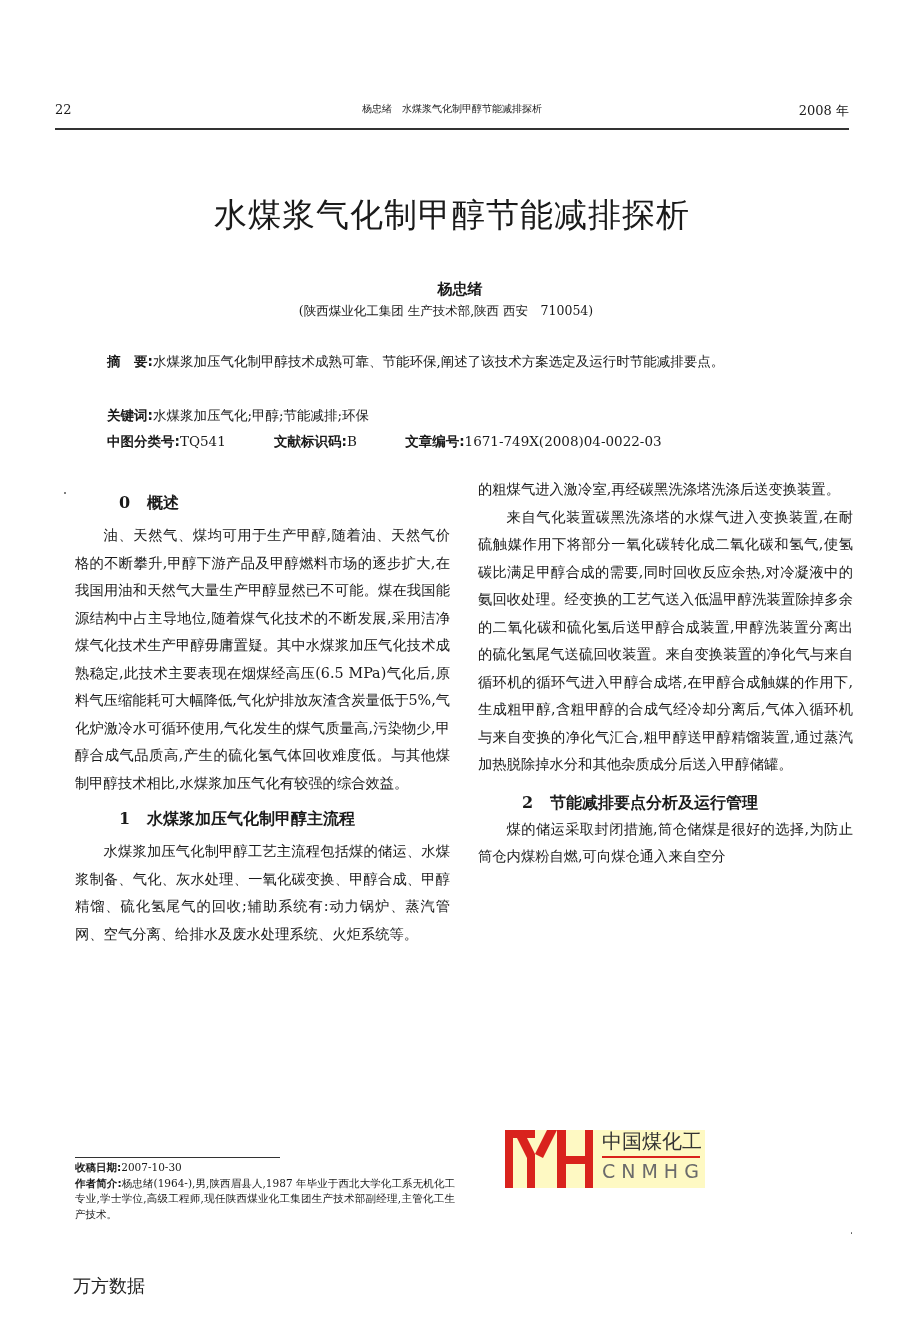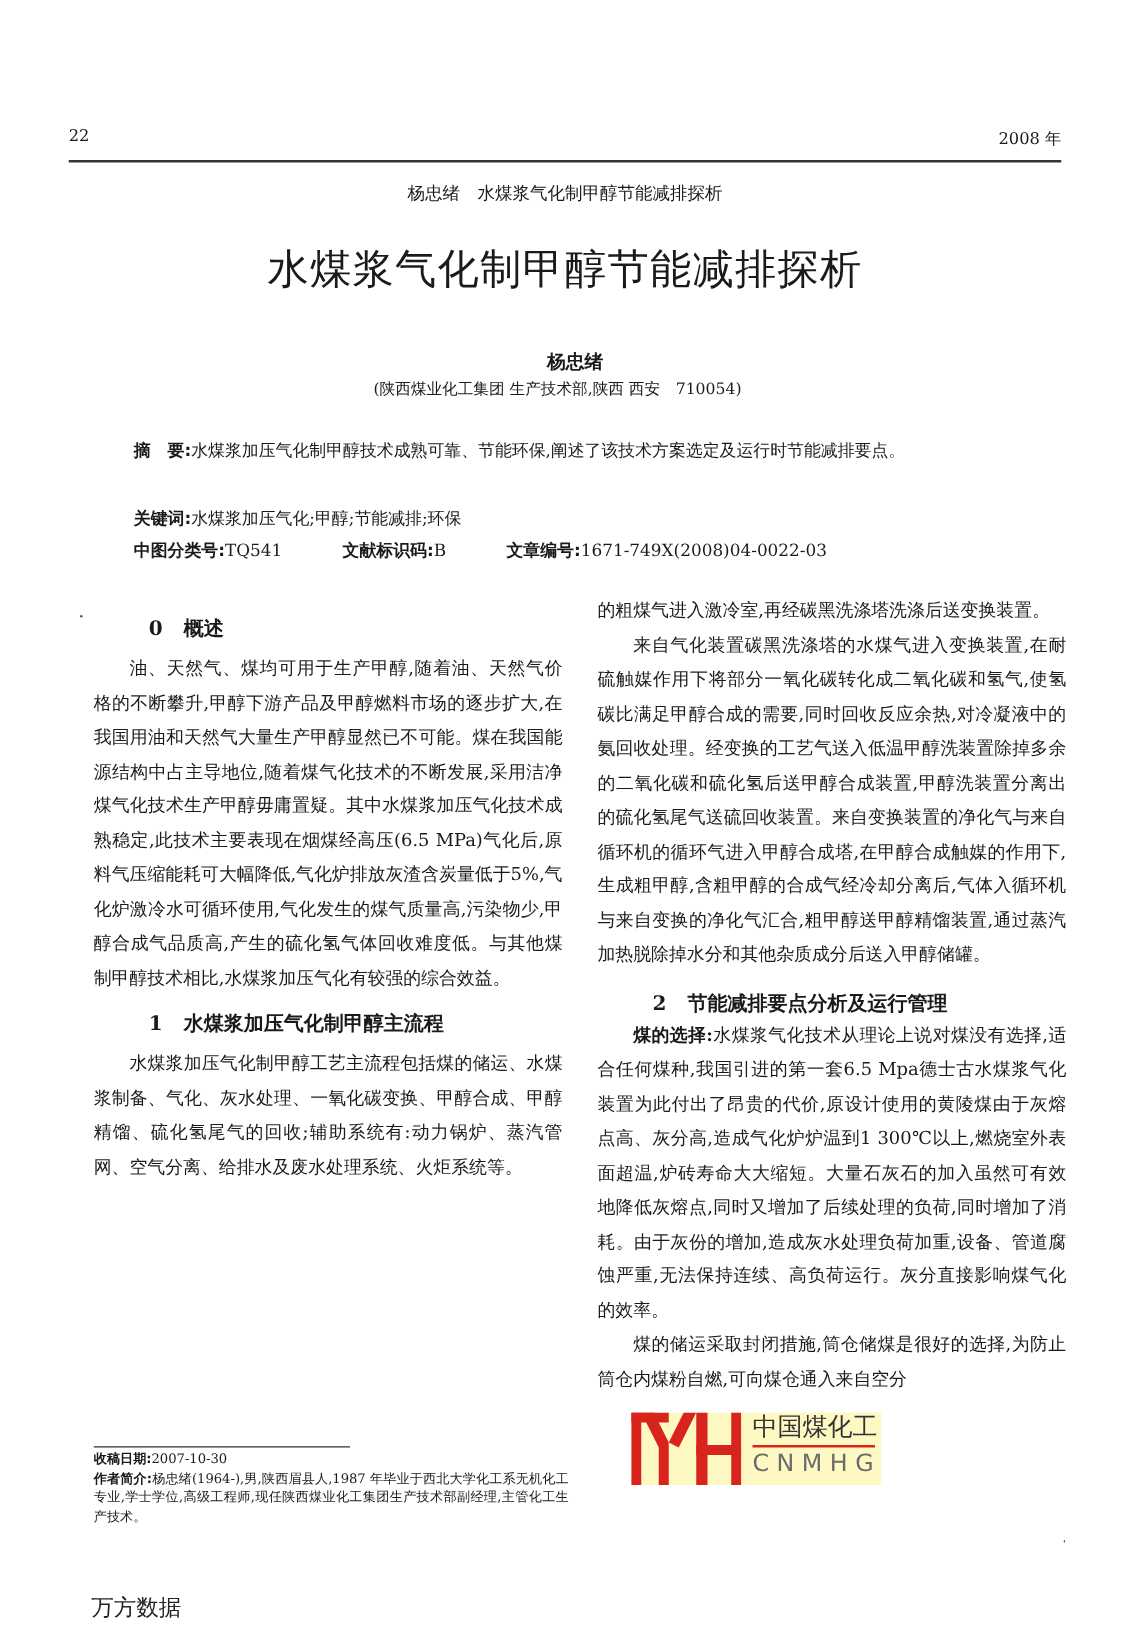--- a/index.html
+++ b/index.html
@@ -3,21 +3,21 @@
 <meta charset="utf-8">
 <style>
   html, body { margin: 0; padding: 0; }
   body {
     width: 904px; height: 1320px; background: #ffffff; position: relative; overflow: hidden;
     font-family: "DejaVu Serif", "Liberation Serif", serif; color: #1a1a1a;
   }
   .abs { position: absolute; }
   .header-row { left: 55px; right: 55px; top: 100px; height: 24px; font-size: 13px; }
   .page-num { position: absolute; left: 0; top: 2px; }
-  .running-title { position: absolute; left: 0; right: 0; text-align: center; top: 2px; font-size: 14px; margin-top: 44px; }
+  .running-title { position: absolute; left: 0; right: 0; text-align: center; top: 2px; font-size: 10px; }
   .year { position: absolute; right: 0; top: 2px; }
   .header-rule { left: 55px; right: 55px; top: 128px; height: 0; border-top: 2px solid #333; }
 
   .title { left: 0; right: 0; top: 193px; text-align: center; font-size: 33px; letter-spacing: 1px; font-family: "DejaVu Sans", sans-serif; font-weight: normal; }
   .author { left: 16px; right: 0; top: 280px; text-align: center; font-size: 15px; font-weight: bold; }
   .affil { left: 0; right: 12px; top: 303px; text-align: center; font-size: 12.5px; }
 
   .meta { left: 107px; width: 700px; font-size: 13.5px; line-height: 27px; }
   .meta .lbl { font-weight: bold; font-family: "DejaVu Sans", sans-serif; }
   .abstract { top: 348px; }
@@ -93,21 +93,20 @@
   <div><span class="lbl">收稿日期:</span><span>2007-10-30</span></div>
   <div><span class="lbl">作者简介:</span><span>杨忠绪(1964-),男,陕西眉县人,1987 年毕业于西北大学化工系无机化工专业,学士学位,高级工程师,现任陕西煤业化工集团生产技术部副经理,主管化工生产技术。</span></div>
 </div>
 
 <div class="abs col col-right" style="top:476px;">
   <p class="noindent">的粗煤气进入激冷室,再经碳黑洗涤塔洗涤后送变换装置。</p>
   <p>来自气化装置碳黑洗涤塔的水煤气进入变换装置,在耐硫触媒作用下将部分一氧化碳转化成二氧化碳和氢气,使氢碳比满足甲醇合成的需要,同时回收反应余热,对冷凝液中的氨回收处理。经变换的工艺气送入低温甲醇洗装置除掉多余的二氧化碳和硫化氢后送甲醇合成装置,甲醇洗装置分离出的硫化氢尾气送硫回收装置。来自变换装置的净化气与来自循环机的循环气进入甲醇合成塔,在甲醇合成触媒的作用下,生成粗甲醇,含粗甲醇的合成气经冷却分离后,气体入循环机与来自变换的净化气汇合,粗甲醇送甲醇精馏装置,通过蒸汽加热脱除掉水分和其他杂质成分后送入甲醇储罐。</p>
   <div class="h1" style="margin-top:10px;">
     <span class="num">2</span><span>节能减排要点分析及运行管理</span>
   </div>
-  <p><span class="run-in">煤的选择:</span><span>水煤浆气化技术从理论上说对煤没有选择,适合任何煤种,我国引进的第一套6.5 Mpa德士古水煤浆气化装置为此付出了昂贵的代价,原设计使用的黄陵煤由于灰熔点高、灰分高,造成气化炉炉温到1 300℃以上,燃烧室外表面超温,炉砖寿命大大缩短。大量石灰石的加入虽然可有效地降低灰熔点,同时又增加了后续处理的负荷,同时增加了消耗。由于灰份的增加,造成灰水处理负荷加重,设备、管道腐蚀严重,无法保持连续、高负荷运行。灰分直接影响煤气化的效率。</span></p>
   <p>煤的储运采取封闭措施,筒仓储煤是很好的选择,为防止筒仓内煤粉自燃,可向煤仓通入来自空分</p>
 </div>
 
 <div class="abs watermark">
   <svg class="wm-mark" viewBox="0 0 88 58">
     <g fill="#d9231d">
       <rect x="0" y="0" width="8" height="58"></rect>
       <rect x="0" y="0" width="30" height="8"></rect>
       <polygon points="8,0 18,0 30,24 30,58 22,58 22,28"></polygon>
       <polygon points="42,0 52,0 38,28 30,24"></polygon>

